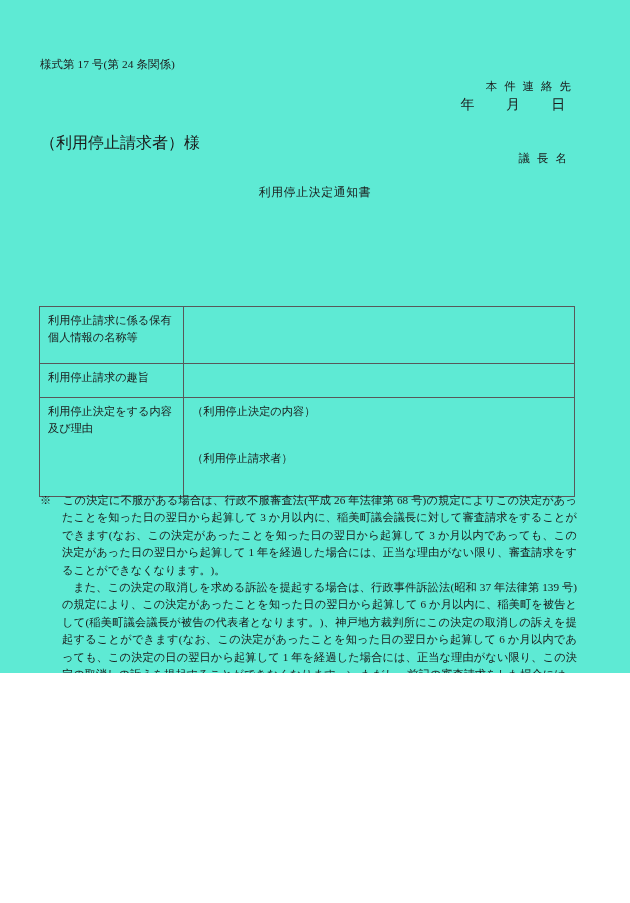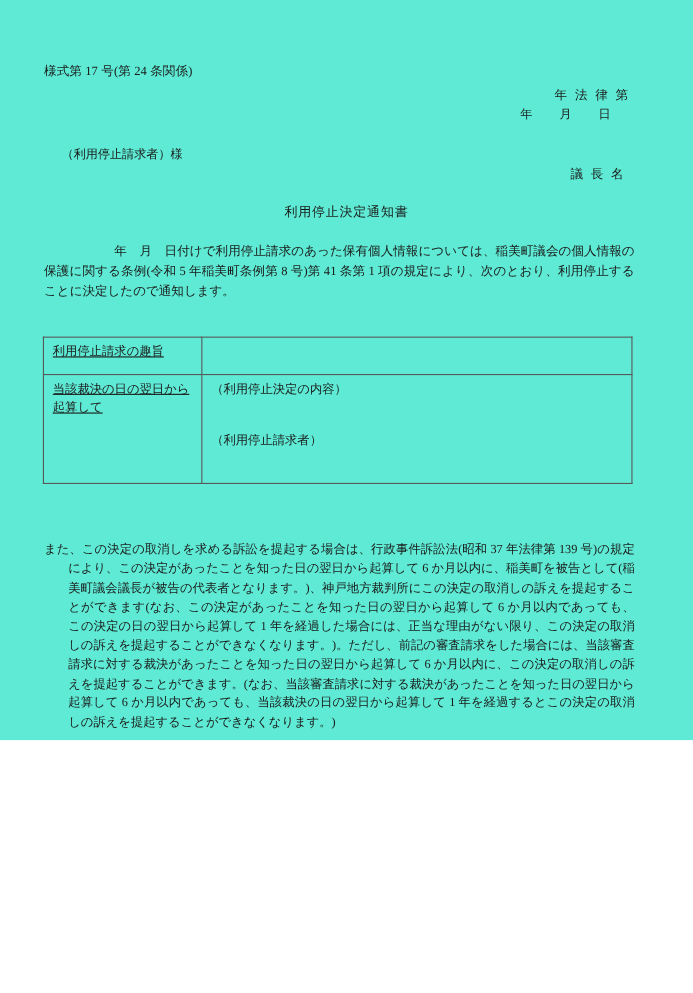--- a/index.html
+++ b/index.html
@@ -30,28 +30,28 @@
     top: 57px;
     font-size: 11.4px;
     letter-spacing: 0.01em;
   }
   .doc-no {
     right: 52px;
     top: 79px;
     font-size: 11.4px;
   }
   .doc-date {
-    right: 68px;
+    right: 56px;
     top: 96px;
-    font-size: 11px;
+    font-size: 14px;
   }
   .addressee {
-    left: 56px;
+    left: 40px;
     top: 133px;
-    font-size: 11px;
+    font-size: 16px;
   }
   .issuer {
     right: 56px;
     top: 151px;
     font-size: 11.4px;
   }
 
   
   .doc-title {
     position: absolute;
@@ -89,21 +89,21 @@
     border: 1px solid #58585a;
     padding: 5px 7px 5px 8px;
     font-size: 11.2px;
     line-height: 1.5;
     vertical-align: top;
   }
   .form-table td.label-cell { width: 128px; }
   .form-table tr.r1 td { height: 46px; }
   .form-table tr.r2 td { height: 23px; }
   .form-table tr.r3 td { height: 88px; }
-  .label-mid { vertical-align: middle; text-decoration: underline; }
+  .label-mid { vertical-align: middle; }
   .cell-gap { height: 30px; }
 
   
   .remarks {
     position: absolute;
     left: 40px;
     width: 537px;
     top: 492px;
     font-size: 11.2px;
     line-height: 1.555;
@@ -129,50 +129,54 @@
   }
   .contact div { white-space: nowrap; }
 </style>
 </head>
 <body>
 
 <div class="page">
 
   <div class="row form-no">様式第 17 号(第 24 条関係)</div>
 
-  <div class="row doc-no spaced">年法律第</div>
+  <div class="row doc-no spaced">本件連絡先</div>
 
   <div class="row doc-date spaced">年　月　日</div>
 
   <div class="row addressee">（利用停止請求者）様</div>
 
   <div class="row issuer spaced">議長名</div>
 
   <div class="doc-title">利用停止決定通知書</div>
 
-  <div class="intro">年　月　日付けで利用停止請求のあった保有個人情報については、稲美町議会の個人情報の保護に関する条例(令和 5 年稲美町条例第 8 号)第 41 条第 1 項の規定により、次のとおり、利用停止することに決定したので通知します。</div>
 
   <table class="form-table">
     <tbody>
+      <tr class="r1">
+        <td class="label-cell">利用停止請求に係る保有個人情報の名称等</td>
+        <td></td>
+      </tr>
       <tr class="r2">
         <td class="label-cell label-mid">利用停止請求の趣旨</td>
         <td></td>
       </tr>
       <tr class="r3">
-        <td class="label-cell label-mid">当該裁決の日の翌日から起算して</td>
+        <td class="label-cell label-mid">利用停止決定をする内容及び理由</td>
         <td>
           <div>（利用停止決定の内容）</div>
           <div class="cell-gap"></div>
           <div>（利用停止請求者）</div>
         </td>
       </tr>
     </tbody>
   </table>
 
   <div class="remarks">
+    <div class="remark-block">※　この決定に不服がある場合は、行政不服審査法(平成 26 年法律第 68 号)の規定によりこの決定があったことを知った日の翌日から起算して 3 か月以内に、稲美町議会議長に対して審査請求をすることができます(なお、この決定があったことを知った日の翌日から起算して 3 か月以内であっても、この決定があった日の翌日から起算して 1 年を経過した場合には、正当な理由がない限り、審査請求をすることができなくなります。)。</div>
     <div class="remark-block">また、この決定の取消しを求める訴訟を提起する場合は、行政事件訴訟法(昭和 37 年法律第 139 号)の規定により、この決定があったことを知った日の翌日から起算して 6 か月以内に、稲美町を被告として(稲美町議会議長が被告の代表者となります。)、神戸地方裁判所にこの決定の取消しの訴えを提起することができます(なお、この決定があったことを知った日の翌日から起算して 6 か月以内であっても、この決定の日の翌日から起算して 1 年を経過した場合には、正当な理由がない限り、この決定の取消しの訴えを提起することができなくなります。)。ただし、前記の審査請求をした場合には、当該審査請求に対する裁決があったことを知った日の翌日から起算して 6 か月以内に、この決定の取消しの訴えを提起することができます。(なお、当該審査請求に対する裁決があったことを知った日の翌日から起算して 6 か月以内であっても、当該裁決の日の翌日から起算して 1 年を経過するとこの決定の取消しの訴えを提起することができなくなります。)</div>
   </div>
 
   <div class="contact">
     <div>＜本件連絡先＞</div>
     <div>利用停止決定の内容</div>
     <div>（担当者名）</div>
     <div>（電話）</div>
   </div>
 

